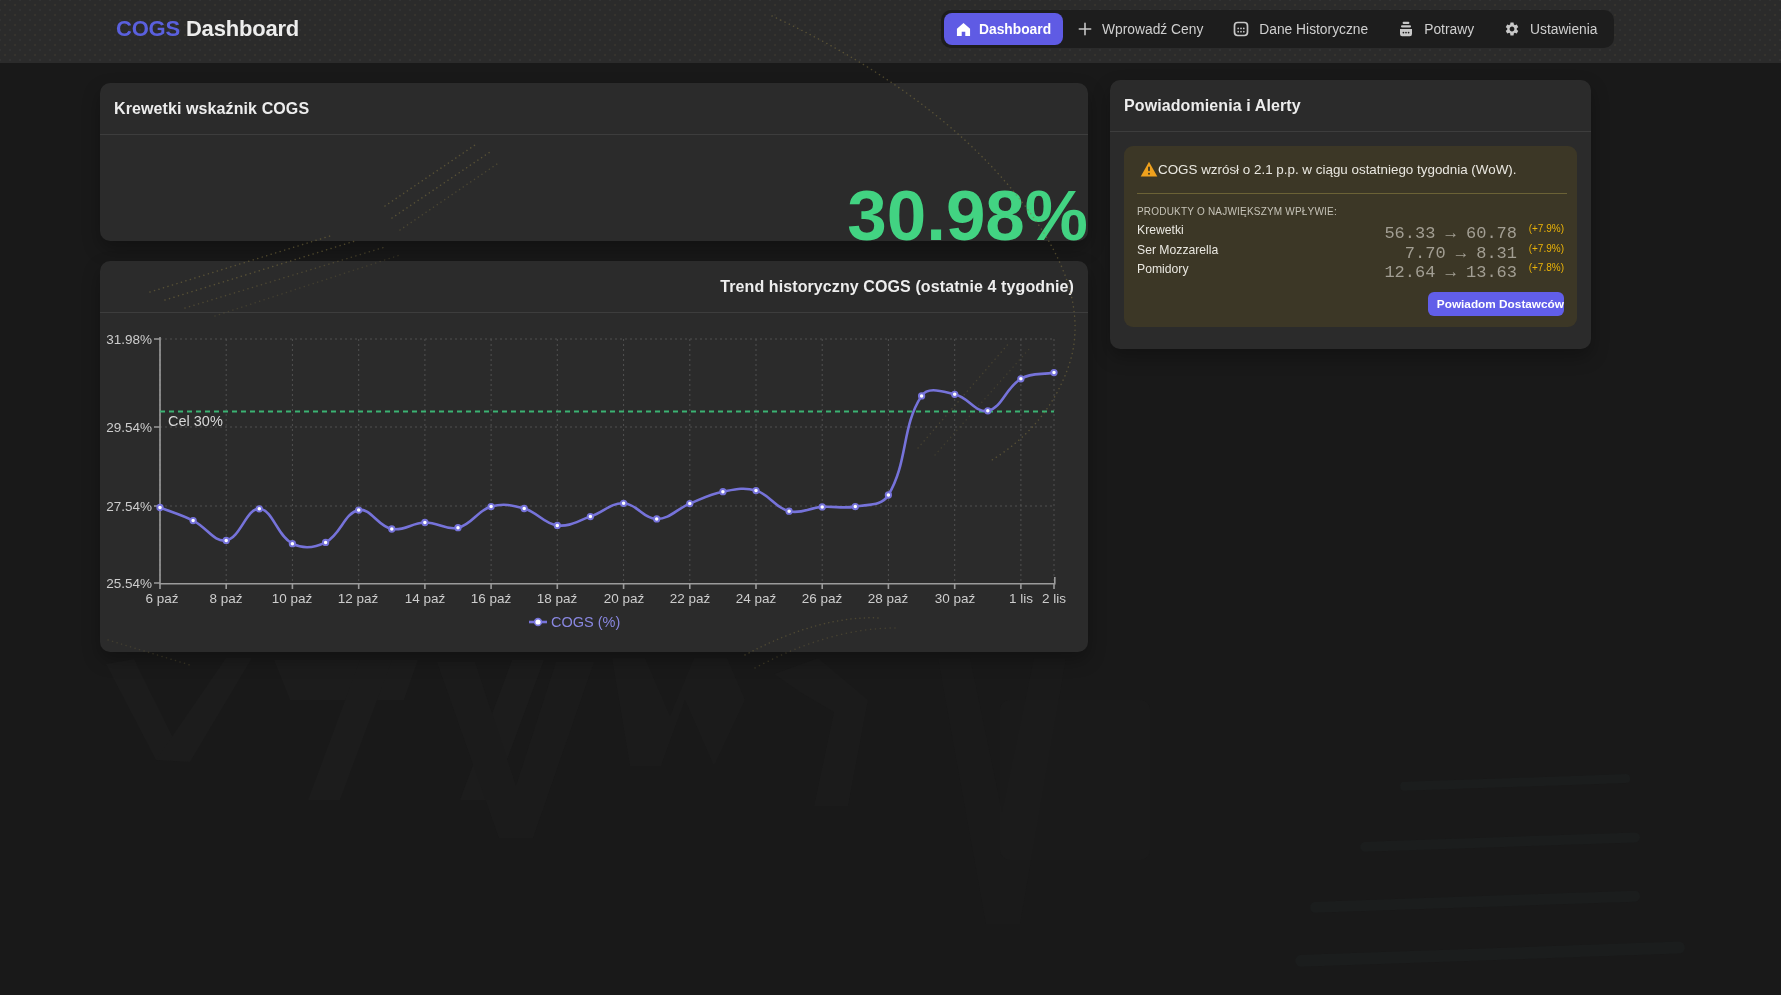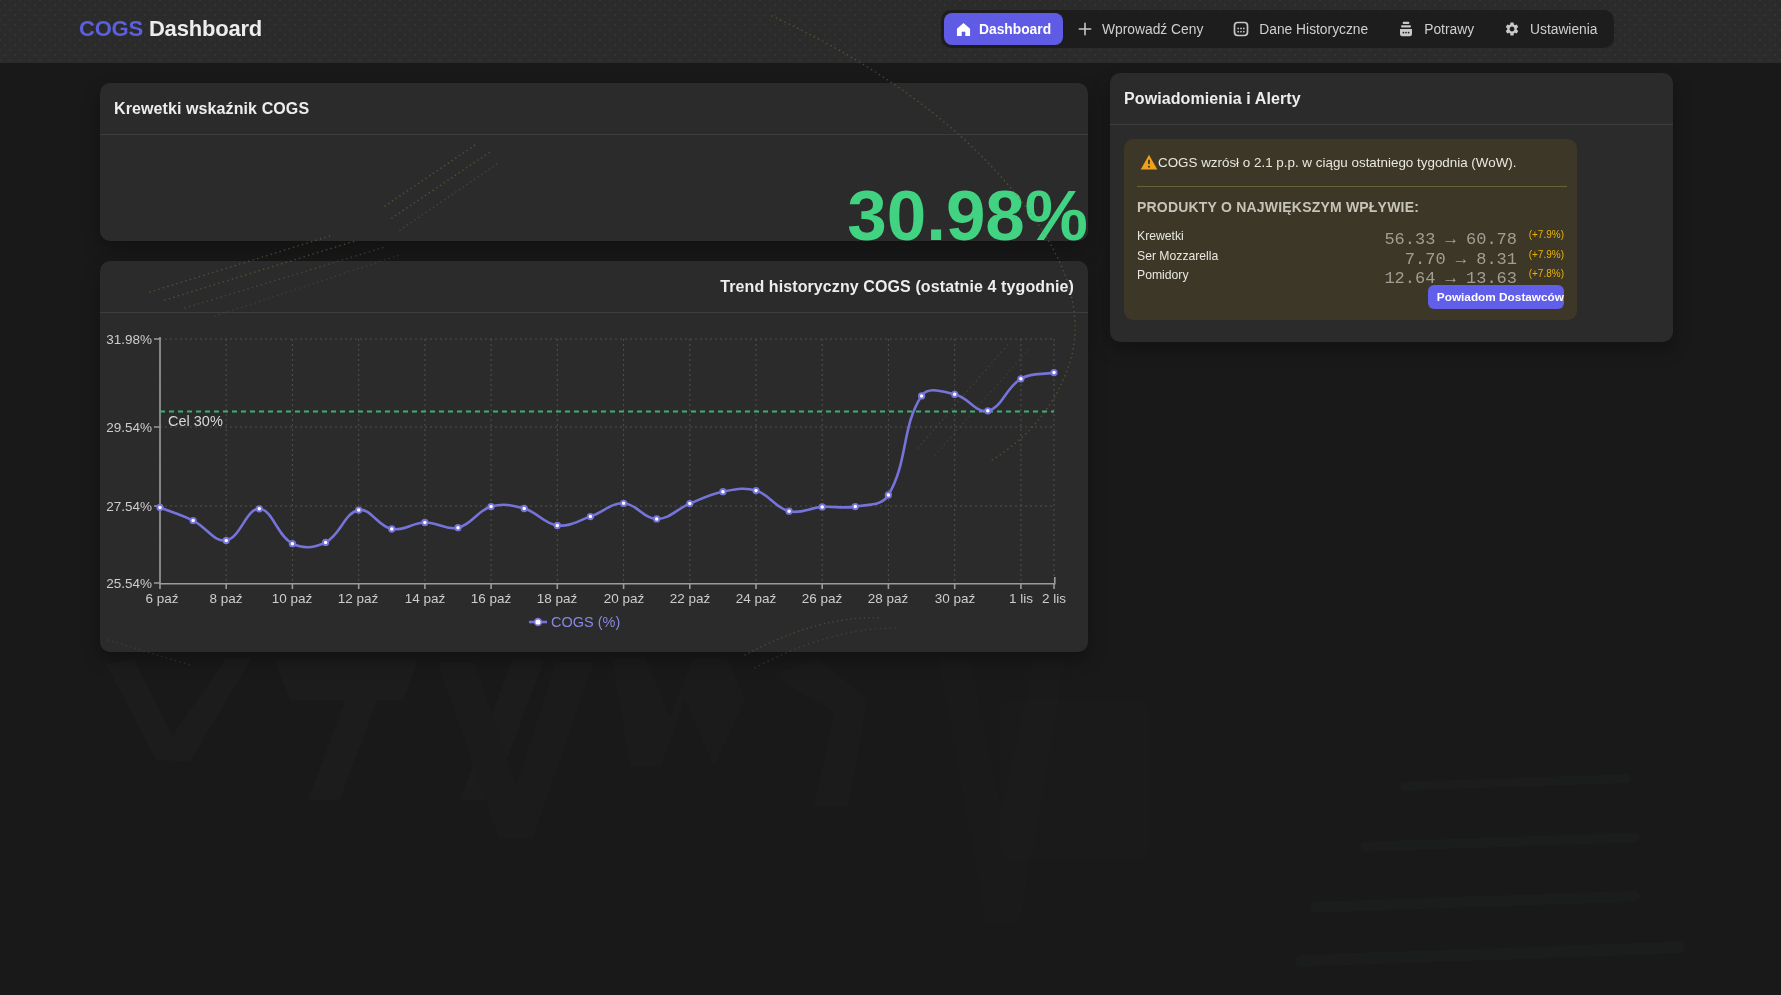--- a/index.html
+++ b/index.html
@@ -16,51 +16,51 @@
       radial-gradient(circle, rgba(199,164,83,0.07) 0.7px, rgba(0,0,0,0) 1.1px),
       radial-gradient(circle, rgba(180,180,180,0.05) 0.7px, rgba(0,0,0,0) 1.1px);
     background-size: 10px 10px, 10px 10px;
     background-position: 0 0, 5px 5px;
   }
   header {
     position:absolute; left:0; top:0; width:1781px; height:63px;
     background:#2b2b2b; z-index:2;
   }
   .logo { position:absolute; left:79px; top:16px; font-size:22px; font-weight:700; color:#ededed; letter-spacing:-0.2px;}
-  .logo span { color:#5a60de; }
+  .logo span { color:#5a60de;margin-left:37px; }
   nav {
     position:absolute; left:941px; top:10px; width:673px; height:38px;
     background:#1d1d1d; border-radius:10px; display:flex; align-items:center; padding:0 3px;
   }
   nav a { display:flex; align-items:center; gap:10px; color:#cfcfcf; font-size:13.8px; text-decoration:none; padding:0 15px; height:32px; white-space:nowrap;}
   nav a.active { background:#5f5be4; color:#fff; border-radius:8px; padding:0 12px; gap:8px; font-weight:700;}
   nav a svg { flex:0 0 auto; }
   .card {
     position:absolute; background:#2b2b2b; border-radius:10px; z-index:1;
     box-shadow:0 8px 18px rgba(0,0,0,0.28);
   }
   .card h2 { font-size:16px; font-weight:700; color:#ededed; padding:0 14px; line-height:51px; border-bottom:1px solid #3d3d3d; letter-spacing:0.1px;}
   .c1 { left:100px; top:83px; width:988px; height:158px; }
   .c2 { left:100px; top:261px; width:988px; height:391px;text-align:right; }
-  .c3 { left:1110px; top:73px; width:563px; height:269px; }
+  .c3 { left:1110px; top:80px; width:481px; height:269px; }
   .bignum {
     position:absolute; left:0; top:97px; width:988px;
     text-align:right; font-size:71px; font-weight:700; color:#42d382;
     line-height:1; letter-spacing:0px;
   }
   .chartwrap { position:absolute; left:0; top:50px; width:988px; height:341px; }
   
   .alert {
     position:absolute; left:14px; top:66px; width:453px; height:181px;
     background:#3c3726; border-radius:9px;
   }
   .al-head { position:absolute; left:16px; top:7px; width:437px; height:33px; display:flex; align-items:center; color:#e9e7e0; font-size:13.4px; white-space:nowrap;}
   .al-hr { position:absolute; left:13px; top:47px; width:430px; height:0; border-top:1px solid #6b6236; }
-  .al-cap { position:absolute; left:13px; top:60px; font-size:14px; color:#c6c3b8; letter-spacing:0.2px;font-weight:bold; }
-  .rowline { position:absolute; left:13px; width:427px; height:16px; font-size:12.2px; color:#e9e7e0;margin-top:13px; }
+  .al-cap { position:absolute; left:13px; top:60px; font-size:10px; color:#c6c3b8; letter-spacing:0.2px; }
+  .rowline { position:absolute; left:13px; width:427px; height:16px; font-size:12.2px; color:#e9e7e0; }
   .rowline .nums { position:absolute; right:47px; top:1px; font-family:"Liberation Mono", monospace; font-size:17px; color:#a29e93; }
   .rowline .pct { position:absolute; right:0; top:0; font-weight:400; font-size:10px; color:#eab308; }
   .albtn {
     position:absolute; right:13px; top:146px; width:136px; height:24px;
     background:#615ee9; border-radius:6px; color:#fff; font-size:11.8px; font-weight:700;
     text-align:right; line-height:24px; letter-spacing:0px; white-space:nowrap;
   }
 </style>
 </head>
 <body>

